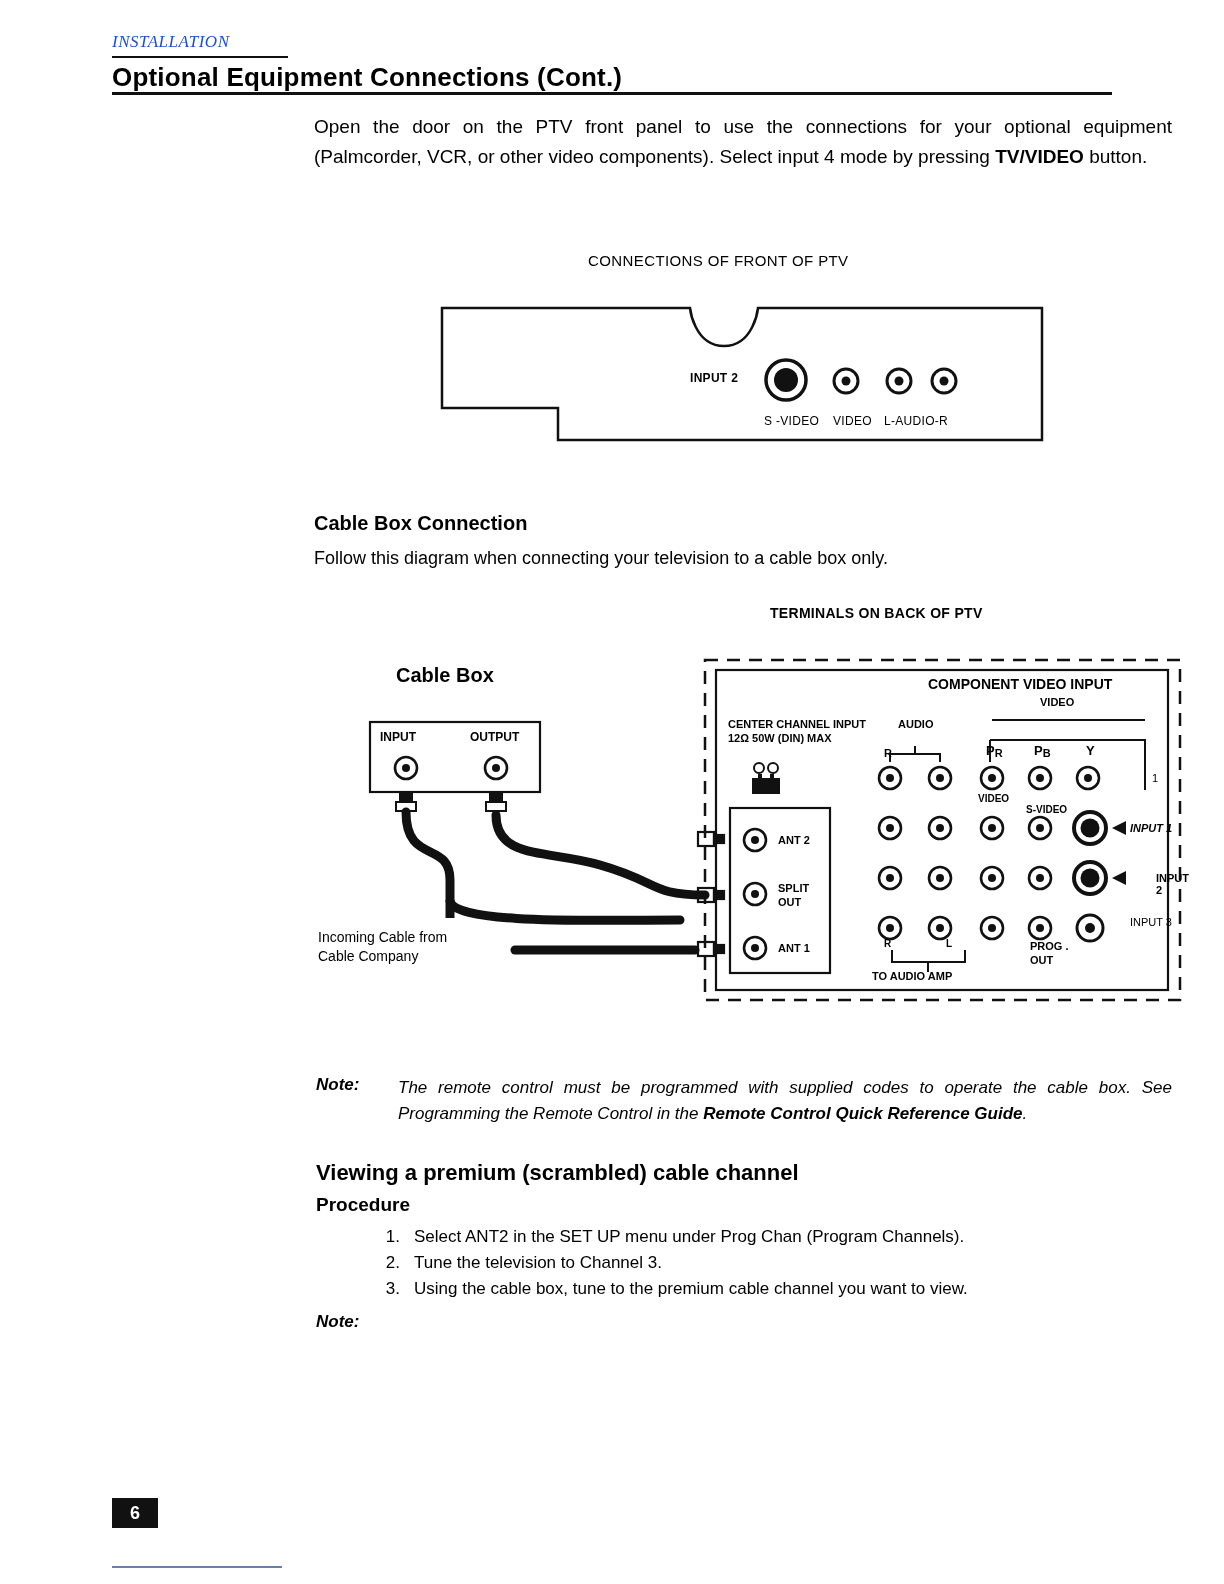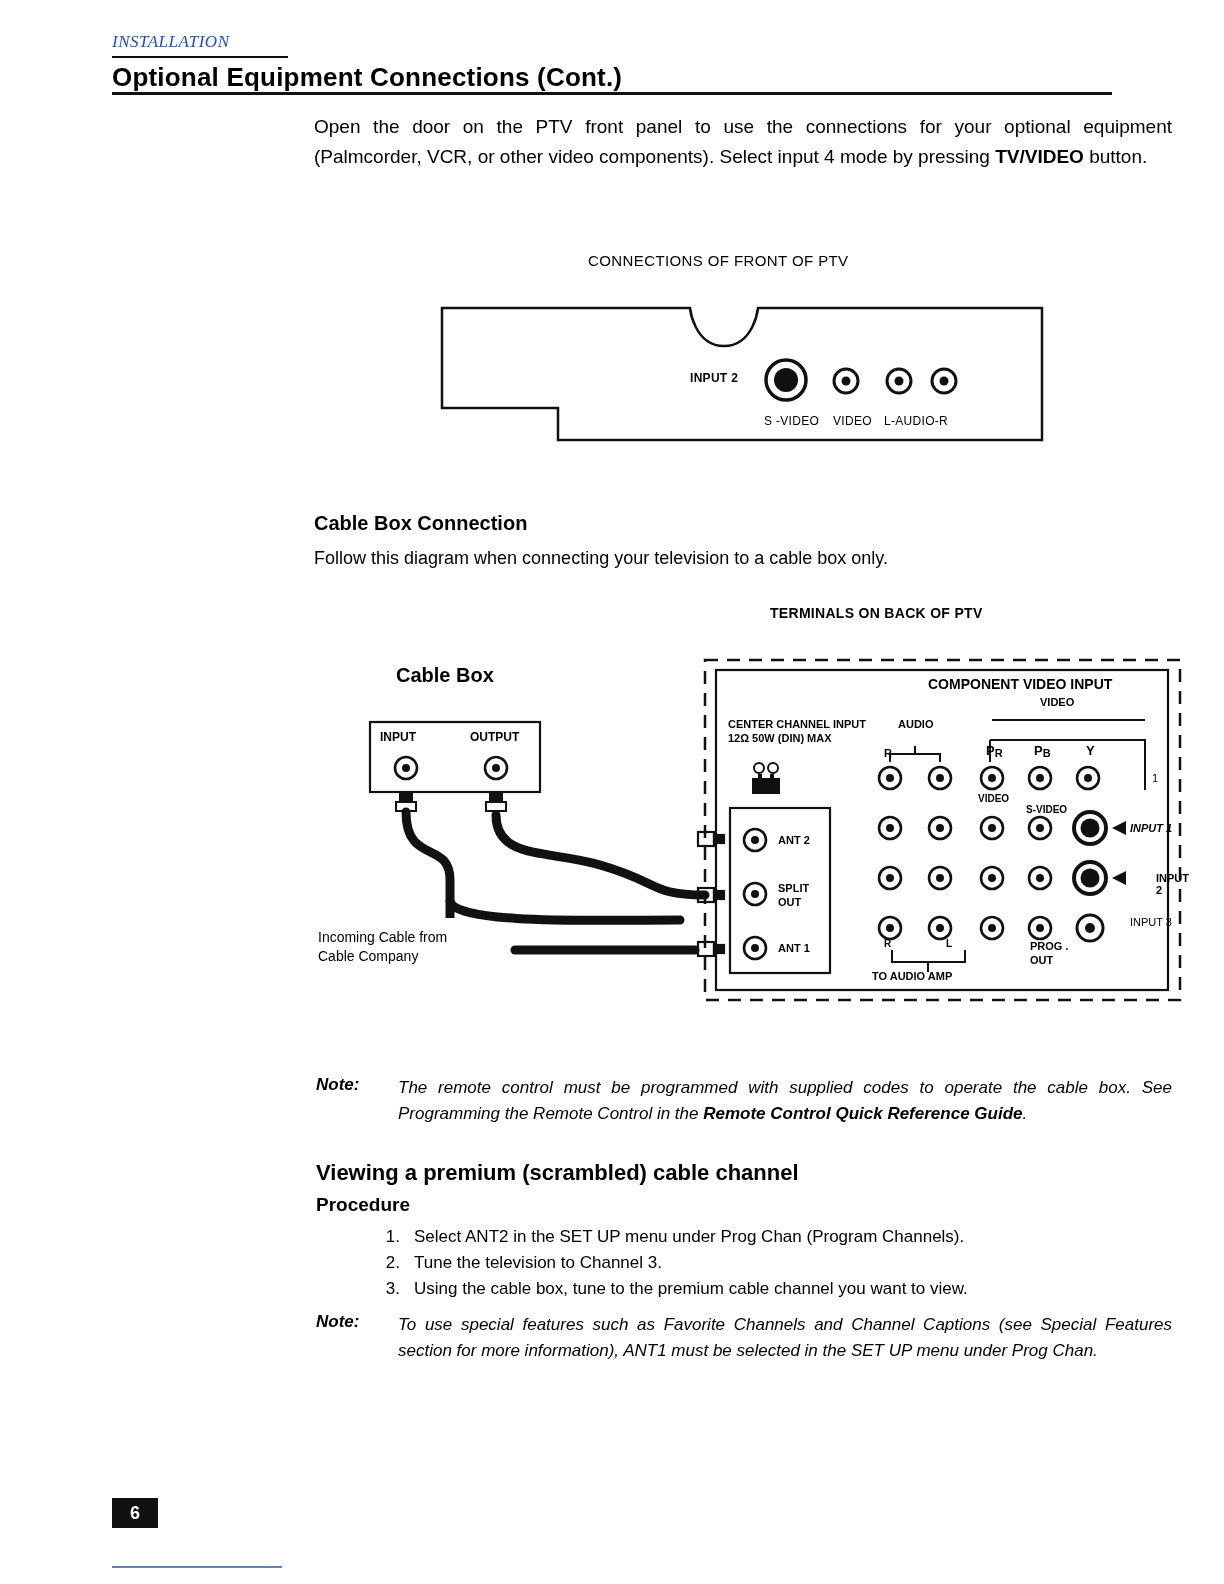--- a/index.html
+++ b/index.html
@@ -248,17 +248,16 @@
       <div class="num">2.</div>
       <div>Tune the television to Channel 3.</div>
     </div>
     <div class="row">
       <div class="num">3.</div>
       <div>Using the cable box, tune to the premium cable channel you want to view.</div>
     </div>
   </div>
 
   <div class="note2-lbl">Note:</div>
-  <div class="note2-txt">To use special features such as Favorite Channels and Channel Captions (see Special Features section for more information), ANT1 must be selected in the SET UP menu under Prog Chan.</div>
 
   <div class="pg">6</div>
   <div class="foot-rule"></div>
 </div>
 
 </body></html>

